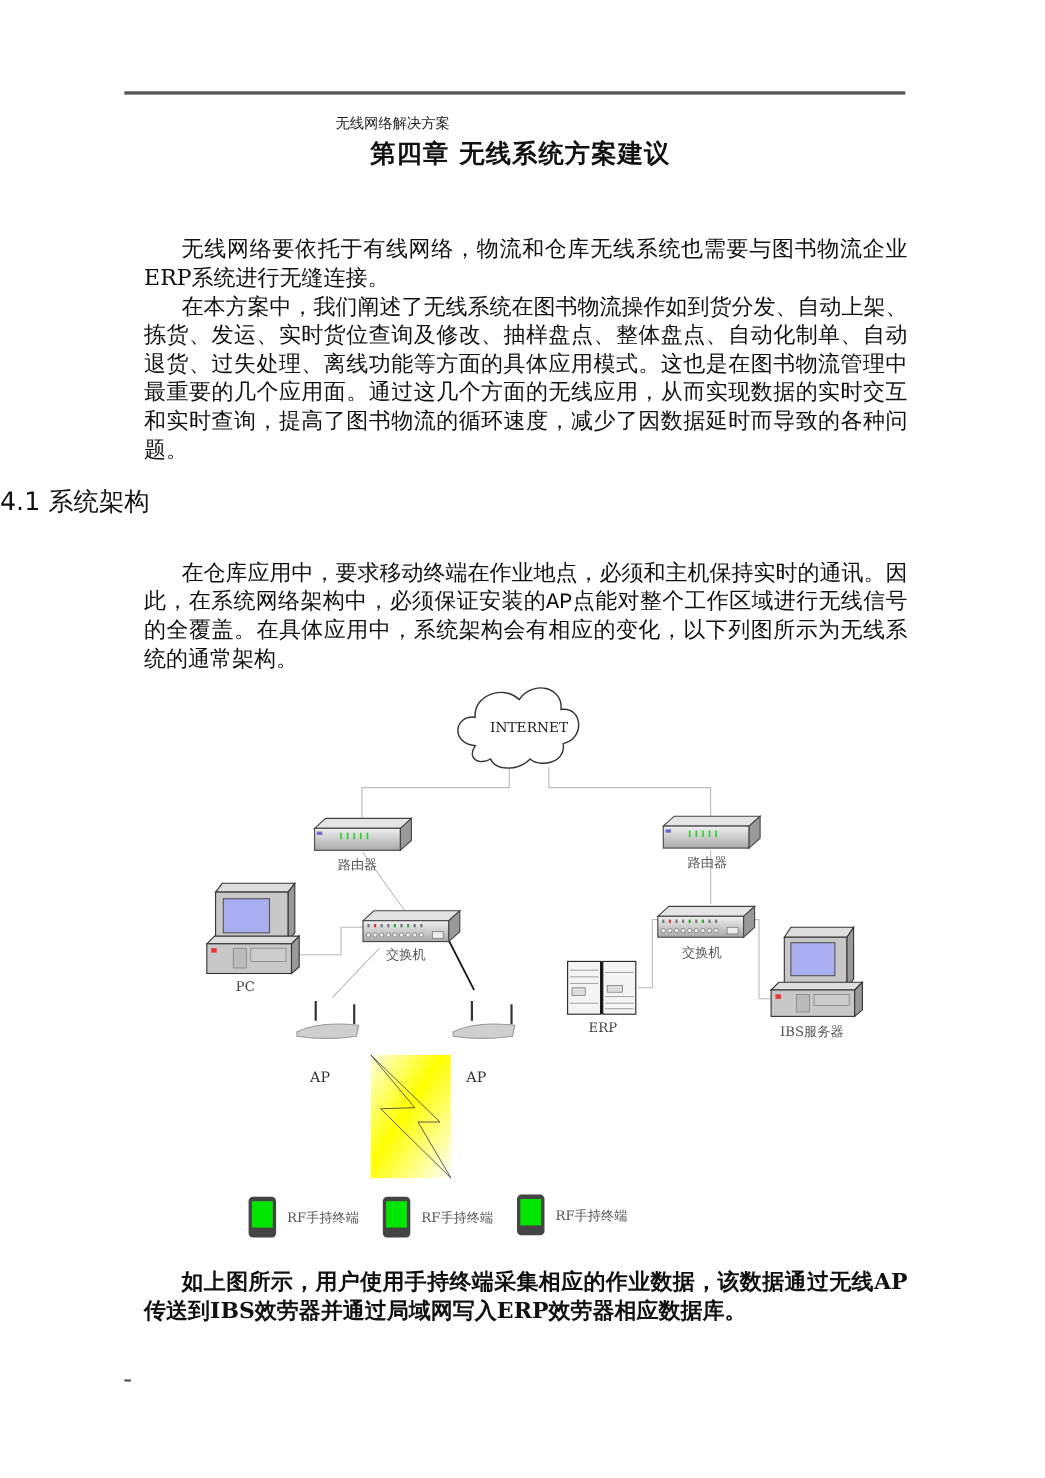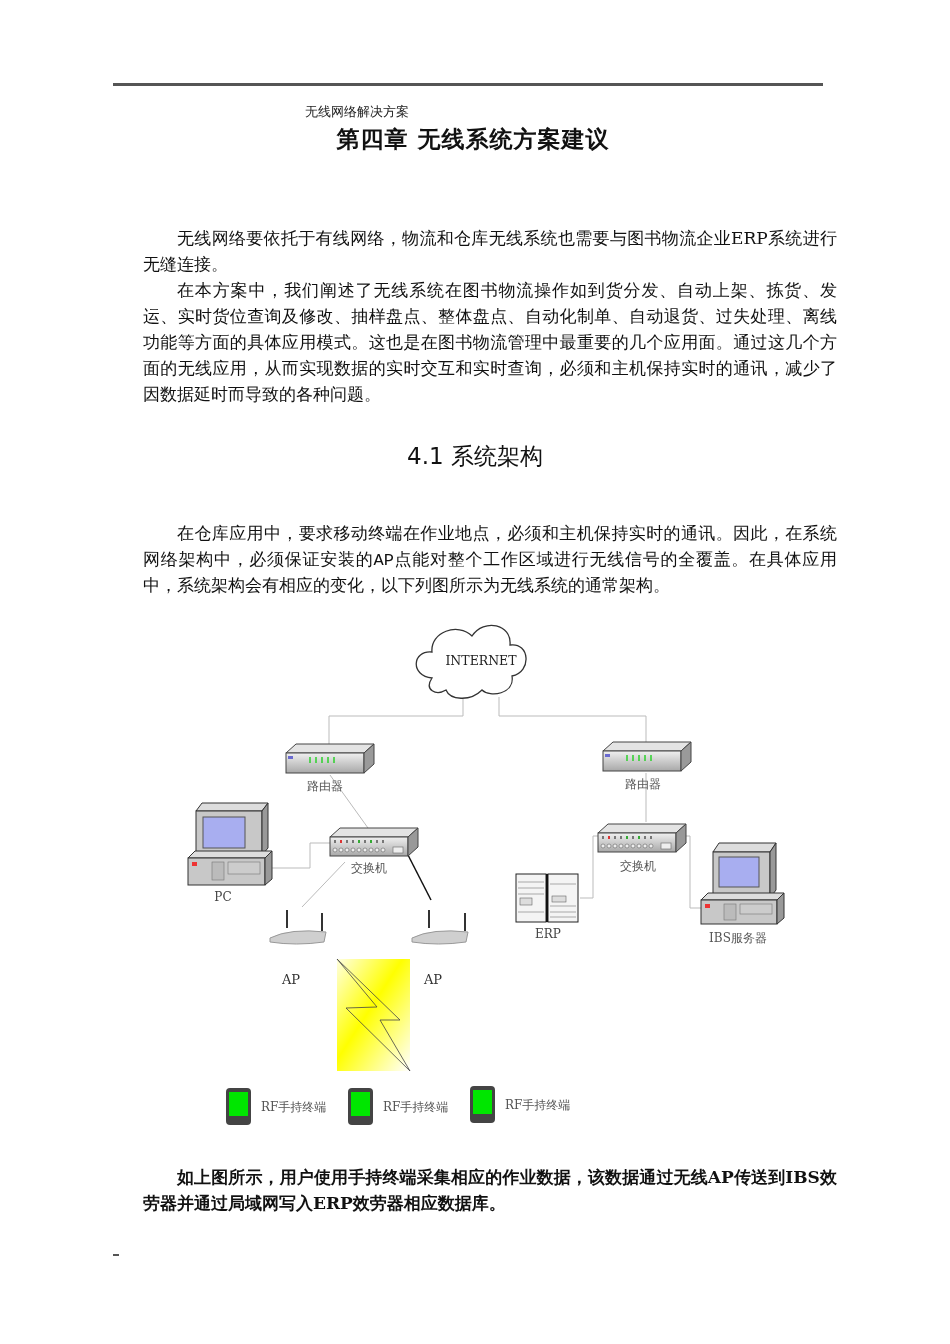--- a/index.html
+++ b/index.html
@@ -2,42 +2,42 @@
 <html><head>
 <meta charset="utf-8">
 <style>
   html, body { margin:0; padding:0; background:#ffffff; }
   body { width:950px; height:1344px; position:relative; overflow:hidden;
          font-family:"DejaVu Serif", "Liberation Serif", serif; color:#111; }
   .header-text { position:absolute; left:305px; top:66px; font-size:13px; color:#222;margin-top:37px; }
   .header-rule { position:absolute; left:113px; top:83px; width:710px; height:3px; background:#555; }
   .chapter-title { position:absolute; left:0; width:946px; top:124px; text-align:center;
                    font-family:"DejaVu Sans", sans-serif; font-weight:bold; font-size:23px; letter-spacing:1px; }
-  .section-title { position:absolute; left:0; width:950px; top:441px; text-align:center;
+  .section-title { position:absolute; left:0; width:950px; top:441px; 
                    font-family:"DejaVu Sans", sans-serif; font-size:23px; }
-  .para { position:absolute; left:131px; width:694px; font-size:17px; line-height:26px;
-          text-indent:34px; text-align:justify; margin:12px; }
+  .para { position:absolute; left:131px; width:694px; font-size:20px; line-height:26px;
+          text-indent:34px; text-align:justify; margin:0; }
   #p1 { top:213px; }
   #p2 { top:265px; }
   #p3 { top:510px;font-family:Liberation Mono, monospace; }
   #p4 { top:1152px;font-weight:bold; }
   .footer-dash { position:absolute; left:113px; top:1254px; width:6px; height:2px; background:#555; }
   svg text { font-family:"DejaVu Serif", serif; }
   .diagram { position:absolute; left:0; top:0; }
 </style>
 </head>
 <body>
 
 <div class="header-text">无线网络解决方案</div>
 <div class="header-rule"></div>
 
 <div class="chapter-title">第四章  无线系统方案建议</div>
 
 <p class="para" id="p1">无线网络要依托于有线网络，物流和仓库无线系统也需要与图书物流企业ERP系统进行无缝连接。</p>
-<p class="para" id="p2">在本方案中，我们阐述了无线系统在图书物流操作如到货分发、自动上架、拣货、发运、实时货位查询及修改、抽样盘点、整体盘点、自动化制单、自动退货、过失处理、离线功能等方面的具体应用模式。这也是在图书物流管理中最重要的几个应用面。通过这几个方面的无线应用，从而实现数据的实时交互和实时查询，必须和主机保持实时的通讯，减少了因数据延时而导致的各种问题。</p>
+<p class="para" id="p2">在本方案中，我们阐述了无线系统在图书物流操作如到货分发、自动上架、拣货、发运、实时货位查询及修改、抽样盘点、整体盘点、自动化制单、自动退货、过失处理、离线功能等方面的具体应用模式。这也是在图书物流管理中最重要的几个应用面。通过这几个方面的无线应用，从而实现数据的实时交互和实时查询，提高了图书物流的循环速度，减少了因数据延时而导致的各种问题。</p>
 
 <div class="section-title">4.1 系统架构</div>
 
 <p class="para" id="p3">在仓库应用中，要求移动终端在作业地点，必须和主机保持实时的通讯。因此，在系统网络架构中，必须保证安装的AP点能对整个工作区域进行无线信号的全覆盖。在具体应用中，系统架构会有相应的变化，以下列图所示为无线系统的通常架构。</p>
 
 <svg class="diagram" width="950" height="1344">
   <defs>
     <linearGradient id="grayBox" x1="0" y1="0" x2="0" y2="1">
       <stop offset="0" stop-color="#f0f0f0"></stop>
         <stop offset="1" stop-color="#a8a8a8"></stop>

